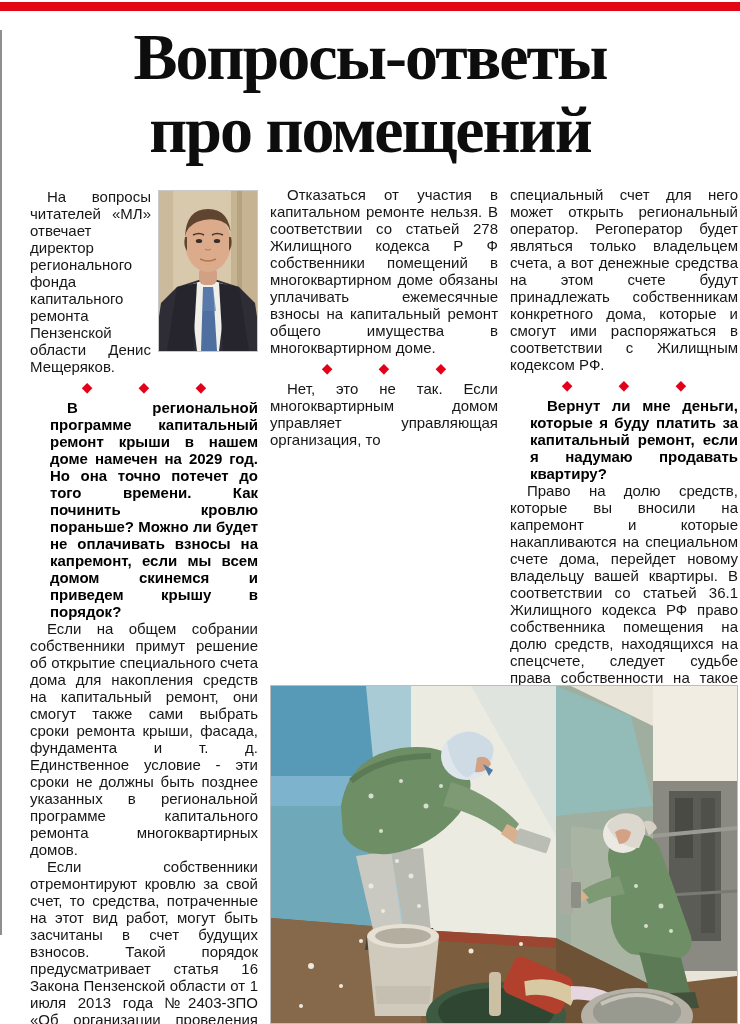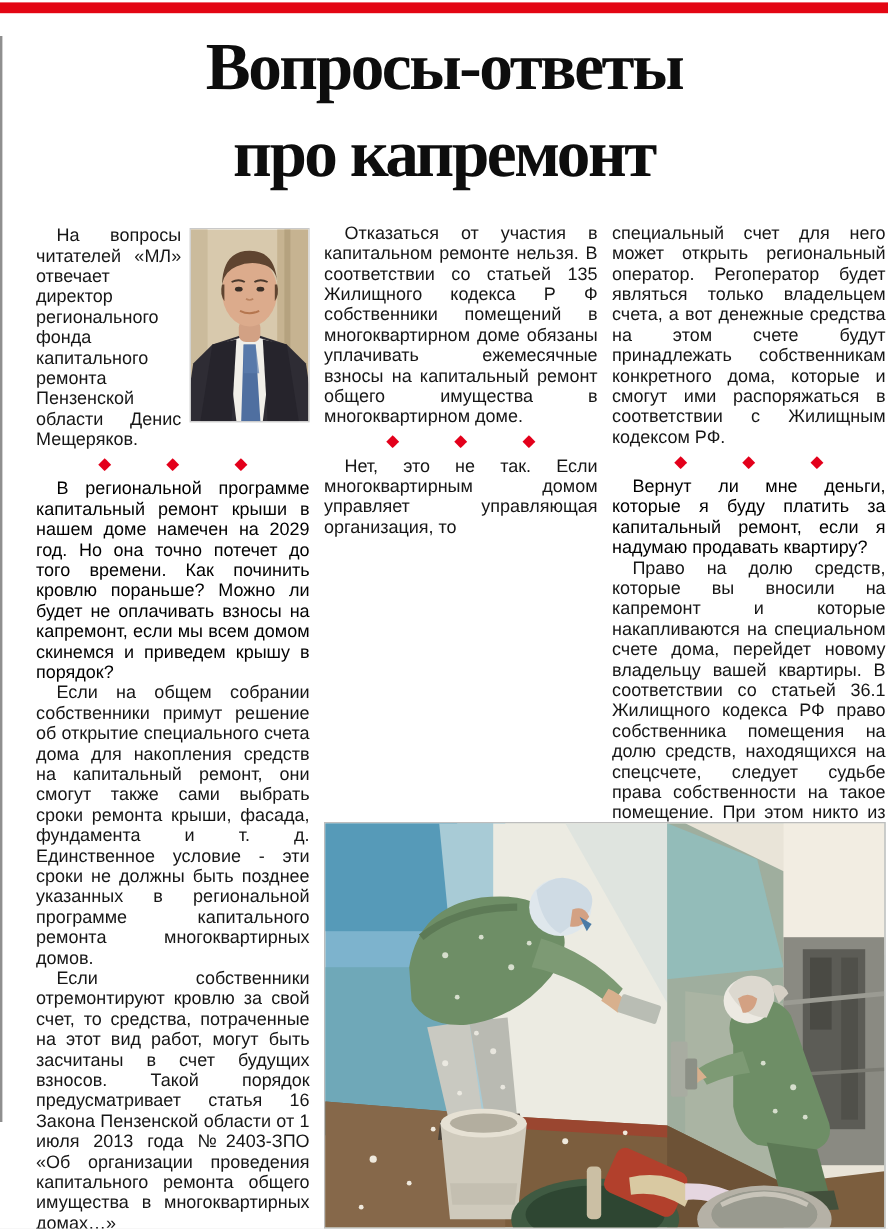--- a/index.html
+++ b/index.html
@@ -17,34 +17,34 @@
   }
   .left-edge-rule{
     position:absolute;left:0;top:30px;width:2px;height:905px;
     background:#8f8f8f;
   }
   .headline{
     position:absolute;left:0;top:20px;width:740px;
     text-align:center;
     font-family:"Liberation Serif", serif;
     font-weight:700;
-    font-size:56px;
+    font-size:66px;
     line-height:73px;
     letter-spacing:-2px;
     color:#0d0d0d;
   }
   .col{
     position:absolute;
     width:228px;
     text-align:justify;
     font-size:15px;
     line-height:17px;
   }
   .col p{margin:0;text-indent:17px;}
-  .col .q{font-weight:400;color:#000;}
+  .col .q{font-weight:700;color:#000;margin-left:20px;}
   .col1{left:30px;top:188px;}
   .col2{left:270px;top:186px;}
   .col3{left:510px;top:186px;}
   .portrait{
     float:right;
     width:100px;height:162px;
     margin:2px 0 3px 7px;
     border:1px solid #c9c9c9;
     box-sizing:border-box;
     overflow:hidden;
@@ -69,21 +69,21 @@
 </head>
 <body>
 
 <div class="page">
 
   <div class="top-red-bar"></div>
   <div class="left-edge-rule"></div>
 
   <div class="headline">
     <div>Вопросы-ответы</div>
-    <div>про капремонт</div>
+    <div>про помещений</div>
   </div>
 
   <div class="col col1">
     <p class="intro-block">
       <span class="portrait">
         <svg width="98" height="160" viewBox="0 0 98 160">
           <rect x="0" y="0" width="98" height="160" fill="#d8c9ad"></rect>
           <rect x="72" y="0" width="26" height="160" fill="#c6b391"></rect>
           <rect x="78" y="0" width="5" height="160" fill="#b5a27f"></rect>
           <rect x="0" y="0" width="14" height="160" fill="#cbbb9c"></rect>
@@ -119,21 +119,21 @@
       <span class="dm">◆</span>
     </div>
 
     <p class="q">В региональной программе капитальный ремонт крыши в нашем доме намечен на 2029 год. Но она точно потечет до того времени. Как починить кровлю пораньше? Можно ли будет не оплачивать взносы на капремонт, если мы всем домом скинемся и приведем крышу в порядок?</p>
     <p>Если на общем собрании собственники примут решение об открытие специального счета дома для накопления средств на капитальный ремонт, они смогут также сами выбрать сроки ремонта крыши, фасада, фундамента и т. д. Единственное условие - эти сроки не должны быть позднее указанных в региональной программе капитального ремонта многоквартирных домов.</p>
     <p>Если собственники отремонтируют кровлю за свой счет, то средства, потраченные на этот вид работ, могут быть засчитаны в счет будущих взносов. Такой порядок предусматривает статья 16 Закона Пензенской области от 1 июля 2013 года №2403-ЗПО «Об организации проведения капитального ремонта общего имущества в многоквартирных домах…»</p>
 
   </div>
 
   <div class="col col2">
-    <p>Отказаться от участия в капитальном ремонте нельзя. В соответствии со статьей 135 Жилищного кодекса Р Ф собственники помещений в многоквартирном доме обязаны уплачивать ежемесячные взносы на капитальный ремонт общего имущества в многоквартирном доме.</p>
+    <p>Отказаться от участия в капитальном ремонте нельзя. В соответствии со статьей 278 Жилищного кодекса Р Ф собственники помещений в многоквартирном доме обязаны уплачивать ежемесячные взносы на капитальный ремонт общего имущества в многоквартирном доме.</p>
 
     <div class="diamond-row">
       <span class="dm">◆</span>
       <span class="dm">◆</span>
       <span class="dm">◆</span>
     </div>
 
     <p>Нет, это не так. Если многоквартирным домом управляет управляющая организация, то</p>
   </div>
 

